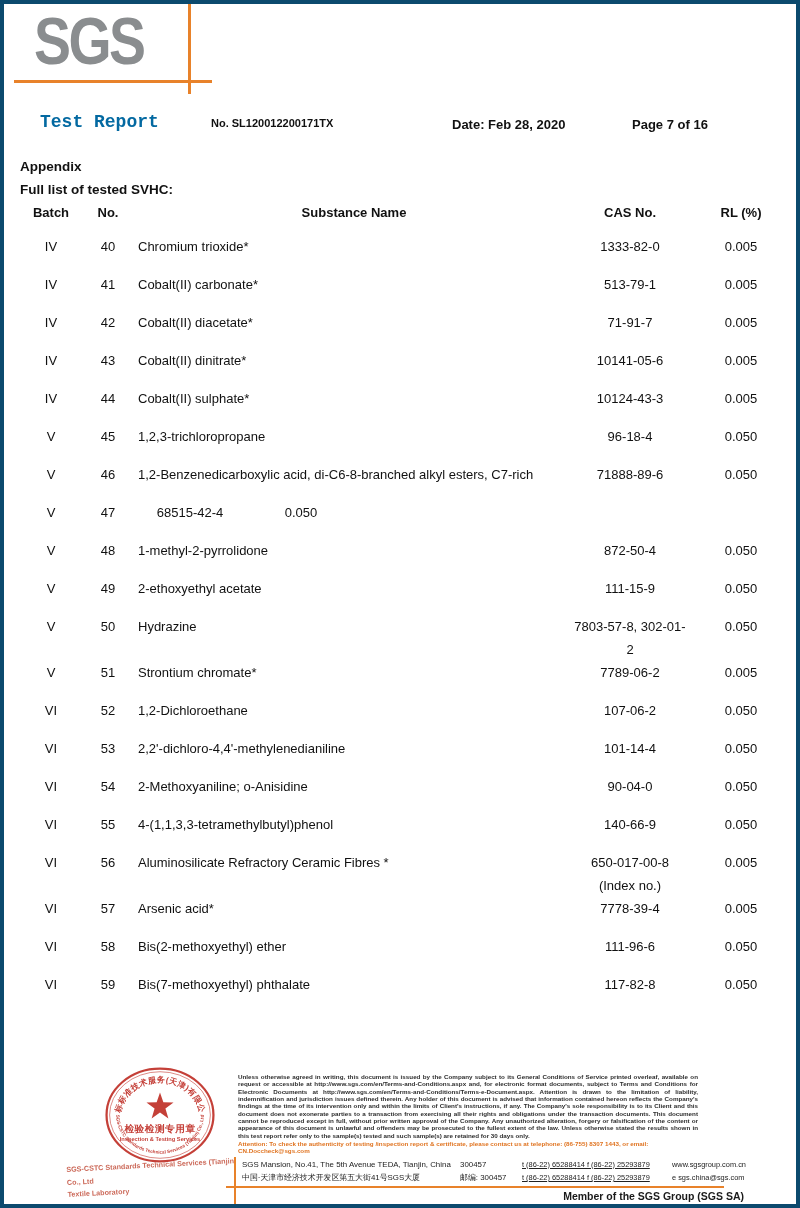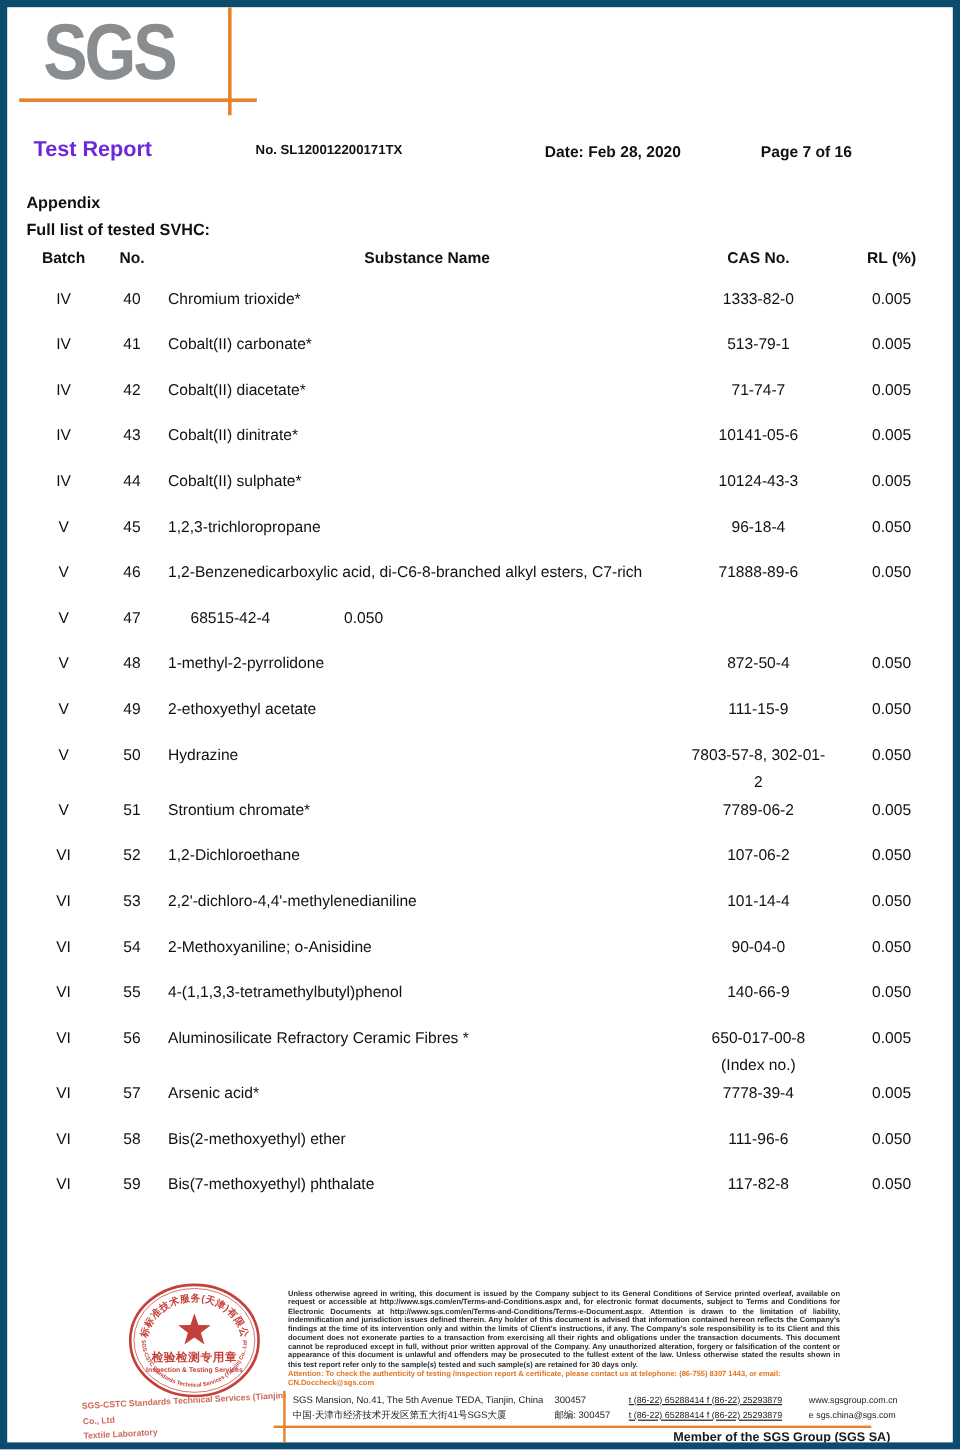--- a/index.html
+++ b/index.html
@@ -1,32 +1,32 @@
 <!DOCTYPE html>
 <html><head>
 <meta charset="utf-8">
 <style>
   html,body{margin:0;padding:0;background:#f0f0f0;}
   .page{
     position:relative; width:800px; height:1208px; margin:0 auto;
-    background:#ffffff; border:6px solid #0c4a6e; box-sizing:border-box;
+    background:#ffffff; border:4px solid #0c4a6e; box-sizing:border-box;
     font-family:"Liberation Sans", sans-serif; color:#111; overflow:hidden;
   }
   
   .logo{
     position:absolute; left:30px; top:4px; font-size:66px; font-weight:bold;
     color:#8a8d8f; letter-spacing:-3px; line-height:1;
     transform:scaleX(.84); transform-origin:left top;
   }
   .crosshair-h{position:absolute; background:#e8822a; height:3px;}
   .crosshair-v{position:absolute; background:#e8822a; width:3px;}
   .logo-hline{left:10px; top:76px; width:198px;}
   .logo-vline{left:184px; top:0; height:90px;}
   .title-row{position:absolute; left:0; top:110px; width:100%; height:24px;}
-  .report-title{position:absolute; left:22px; top:-2px; font-size:18px; font-weight:bold; color:#6d28d9;}
+  .report-title{position:absolute; left:36px; top:-2px; font-size:18px; font-weight:bold; color:#0369a1;font-family:Liberation Mono, monospace;}
   .report-no{position:absolute; left:207px; top:3px; font-size:11px; font-weight:bold;}
   .report-date{position:absolute; left:448px; top:3px; font-size:13px; font-weight:bold;}
   .report-page{position:absolute; left:628px; top:3px; font-size:13px; font-weight:bold;}
   
   .appendix{position:absolute; left:16px; top:155px; font-size:13.5px; font-weight:bold;}
   .svhc-title{position:absolute; left:16px; top:178px; font-size:13.5px; font-weight:bold;}
   
   .svhc-table{position:absolute; left:16px; top:197px; width:776px; font-size:13px;}
   .t-row{display:flex; align-items:flex-start;}
   .t-head .cell{font-weight:bold; line-height:23px;}
@@ -107,21 +107,21 @@
       <div class="cell c-batch">IV</div>
       <div class="cell c-no">41</div>
       <div class="cell c-sub">Cobalt(II) carbonate*</div>
       <div class="cell c-cas">513-79-1</div>
       <div class="cell c-rl">0.005</div>
     </div>
         <div class="t-row">
       <div class="cell c-batch">IV</div>
       <div class="cell c-no">42</div>
       <div class="cell c-sub">Cobalt(II) diacetate*</div>
-      <div class="cell c-cas">71-74-7</div>
+      <div class="cell c-cas">71-91-7</div>
       <div class="cell c-rl">0.005</div>
     </div>
         <div class="t-row">
       <div class="cell c-batch">IV</div>
       <div class="cell c-no">43</div>
       <div class="cell c-sub">Cobalt(II) dinitrate*</div>
       <div class="cell c-cas">10141-05-6</div>
       <div class="cell c-rl">0.005</div>
     </div>
         <div class="t-row">

